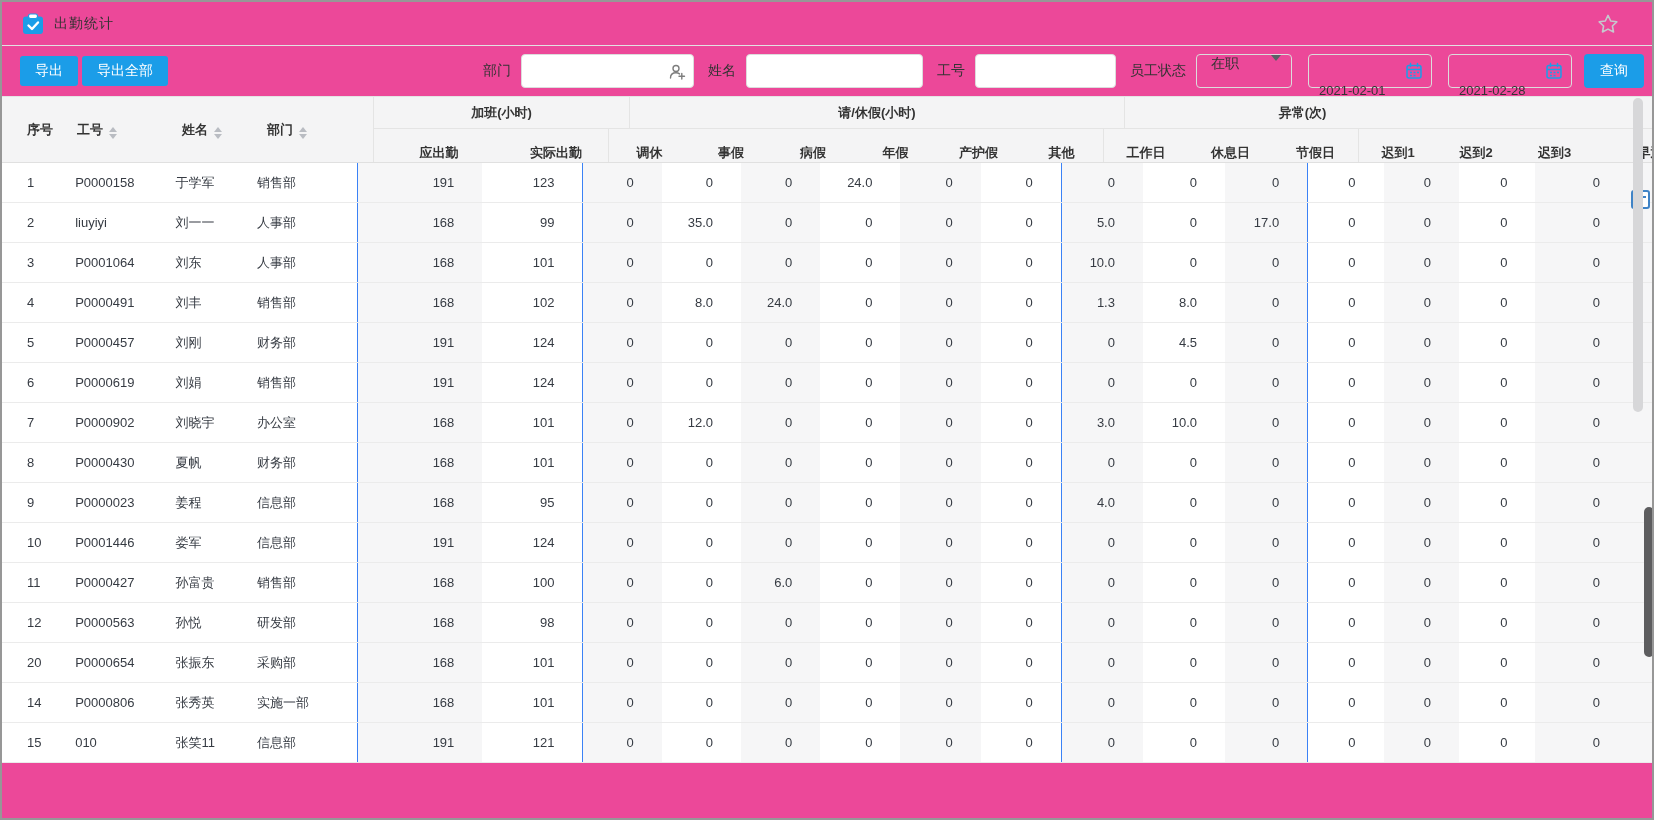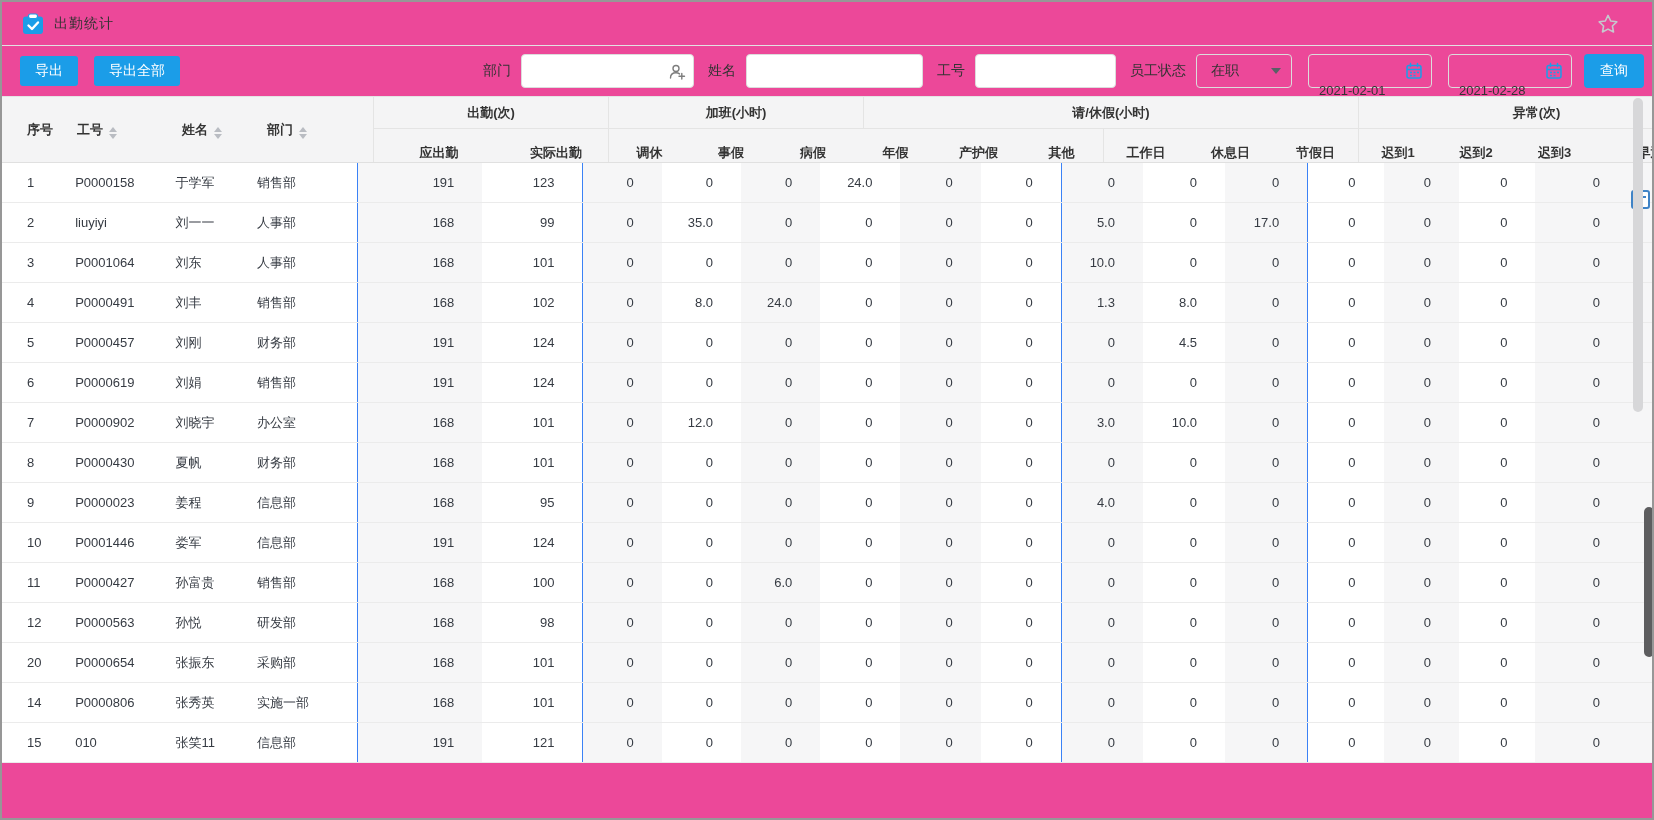--- a/index.html
+++ b/index.html
@@ -9,29 +9,29 @@
 
   
   .titlebar { height:44px; display:flex; align-items:center; padding-left:20px; border-bottom:1px solid #e2e2e2; position:relative; }
   .title-icon { width:22px; height:22px; margin-right:10px; flex:0 0 auto; }
   .page-title { font-size:14px; color:#333; letter-spacing:1px; }
   .star { position:absolute; right:32px; top:10px; width:24px; height:24px; cursor:pointer; }
 
   
   .toolbar { height:50px; display:flex; align-items:center; padding:0 8px 0 18px; }
   .btn { background:var(--accent,#1b9de8); color:#fff; border:none; border-radius:3px; height:30px; padding:0 15px; font-size:14px; cursor:pointer; font-family:inherit; }
-  .btn + .btn { margin-left:16px; }
+  .btn + .btn { margin-left:4px; }
   .filters { margin-left:auto; display:flex; align-items:center; }
   .f-label { font-size:14px; color:#333; margin:0 10px 0 14px; white-space:nowrap; }
   .f-input { position:relative; height:34px; border:1px solid #dcdcdc; border-radius:4px; background:#fff; }
   .f-input input { border:none; outline:none; width:100%; height:100%; padding:0 30px 0 10px; font-size:13px; background:transparent; font-family:inherit; }
   .f-input.plain input { padding-right:10px; }
   .input-icon { position:absolute; right:7px; top:8px; width:18px; height:18px; cursor:pointer; }
   .w-dept { width:173px; } .w-name { width:177px; } .w-id { width:141px; }
-  .select { width:96px; height:34px; border:1px solid #dcdcdc; border-radius:4px; display:flex; align-items:center; padding:0 10px 0 14px; cursor:pointer; }
+  .select { width:96px; height:34px; border:1px solid #dcdcdc; border-radius:4px; display:flex; padding:0 10px 0 14px; cursor:pointer; }
   .select .sel-text { font-size:14px; color:#333; flex:1; }
   .caret { width:0; height:0; border-left:5px solid transparent; border-right:5px solid transparent; border-top:6px solid #596066; }
   .datebox { width:124px; height:34px; border:1px solid #dcdcdc; border-radius:4px; display:flex; align-items:center; padding:0 8px 0 10px; margin-left:16px; cursor:pointer; }
   .datebox .date-text { flex:1; font-size:13px; color:#333;margin-top:39px; }
   .search-btn { height:34px; width:60px; padding:0; border-radius:4px; font-size:14px; margin-left:12px; }
 
   
   .grid { position:relative; }
   .thead { display:flex; background:#f4f4f5; border-top:1px solid #e4e4e4; border-bottom:1px solid #e0e0e0; height:67px; font-weight:bold; font-size:13px; color:#333; }
   .th-merged { display:flex; align-items:center; border-right:1px solid #e4e4e4; }
@@ -169,21 +169,20 @@
         <div class="hcell c3">
             <span>部门</span>
           <span class="sorter">
               <i class="s-up"></i>
               <i class="s-down"></i>
             </span>
           </div>
       </div>
       <div class="th-right">
         <div class="grow">
-          <div class="gcell g0">出勤(次)</div>
           <div class="gcell g2">加班(小时)</div>
           <div class="gcell g1">请/休假(小时)</div>
           <div class="gcell g3">异常(次)</div>
         </div>
         <div class="srow">
           <div class="hcell c4">应出勤</div>
           <div class="hcell c5">实际出勤</div>
           <div class="hcell c6">调休</div>
           <div class="hcell c7">事假</div>
           <div class="hcell c8">病假</div>

